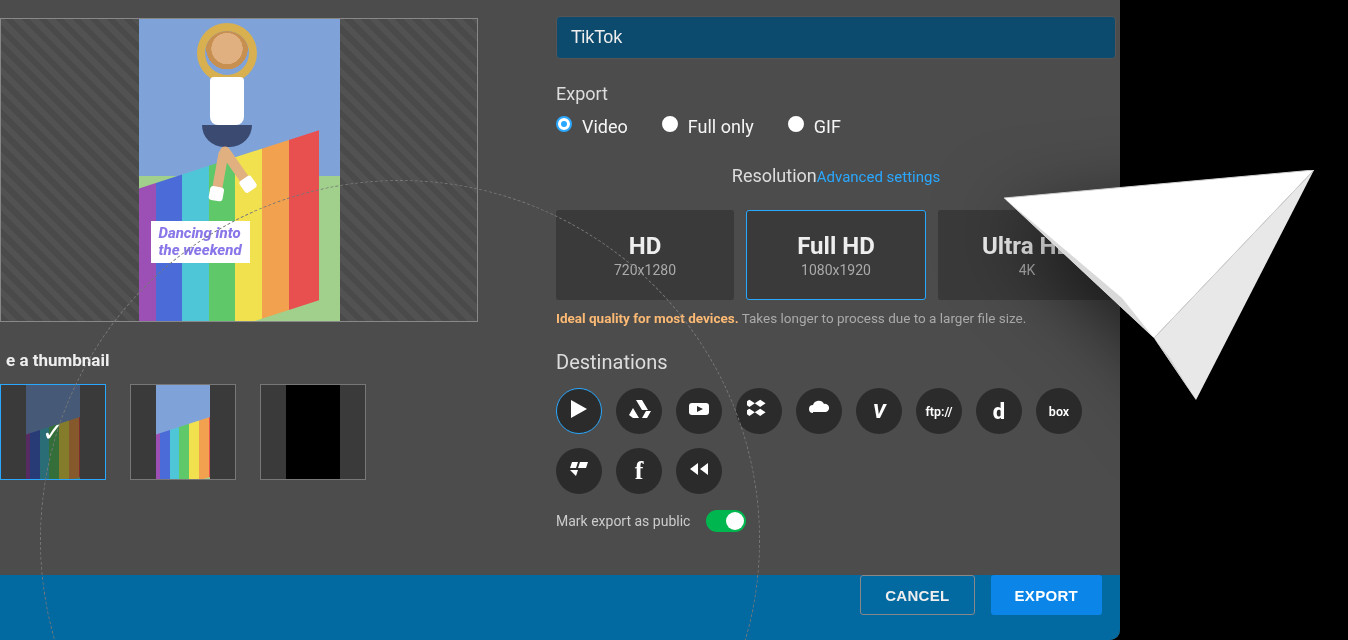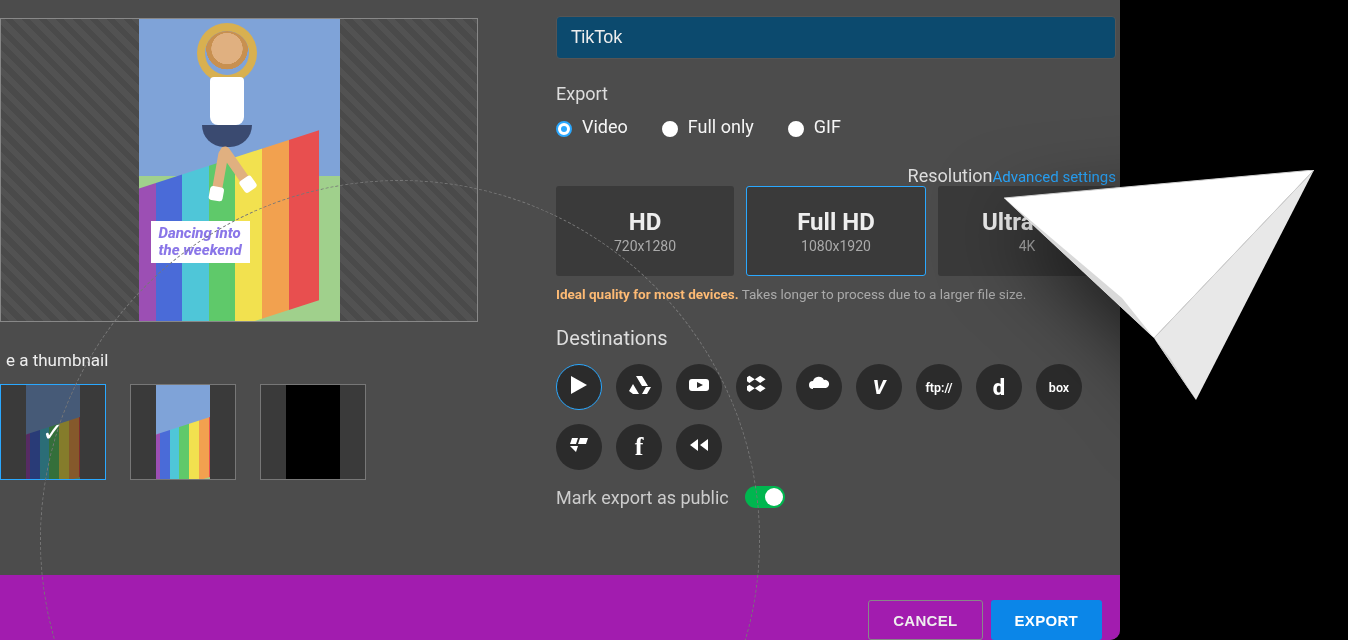--- a/index.html
+++ b/index.html
@@ -105,20 +105,21 @@
     font-style: italic;
     font-size: 15px;
     padding: 4px 8px;
     line-height: 1.15;
   }
   .thumb-section-title {
     margin-top: 28px;
     padding-left: 6px;
     font-size: 17px;
     color: #eee;
+    font-weight: bold;
   }
   .thumb-row {
     display: flex;
     gap: 24px;
     margin-top: 14px;
   }
   .thumb {
     width: 106px;
     height: 96px;
     border: 1px solid #777;
@@ -155,32 +156,32 @@
     margin-top: 24px;
     font-size: 18px;
     color: #ddd;
   }
   .radio-row {
     margin-top: 12px;
     display: flex;
     gap: 34px;
     font-size: 18px;
   }
-  .radio-opt { display:flex; align-items:flex-end; gap:10px; cursor:pointer; }
+  .radio-opt { display:flex; align-items:flex-start; gap:10px; cursor:pointer; }
   .radio-dot {
     width: 16px; height: 16px; border-radius:50%;
     border: 2px solid #fff; position:relative;
     background:#fff;
   }
   .radio-dot::after{content:'';position:absolute;inset:3px;border-radius:50%;}
   .radio-opt.selected .radio-dot{border-color:#2aa8ff;}
   .radio-opt.selected .radio-dot::after{background:#2aa8ff;}
-  .row-split{display:flex;justify-content:flex-end;align-items:flex-end;margin-top:28px;}
+  .row-split{display:flex;justify-content:center;align-items:flex-end;margin-top:28px;}
   .adv-link{color:#2aa8ff;font-size:15px;cursor:pointer;}
-  .res-grid{display:flex;gap:12px;margin-top:0;}
+  .res-grid{display:flex;gap:12px;margin-top:24px;}
   .res-card{
     flex:1; height:90px;
     background:#3a3a3a;
     display:flex;flex-direction:column;align-items:center;justify-content:center;
     border-radius:3px;
     cursor:pointer;
   }
   .res-card.selected{border:1px solid #2aa8ff;}
   .res-title{font-size:24px;font-weight:700;color:#eee;}
   .res-sub{font-size:14px;color:#aaa;margin-top:2px;}
@@ -189,27 +190,27 @@
   .dest-section-label{font-size:20px;}
   .dest-row{display:flex;gap:14px;margin-top:14px;flex-wrap:wrap;width:560px;}
   .dest-btn{
     width:46px;height:46px;border-radius:50%;
     background:#2b2b2b;display:flex;align-items:center;justify-content:center;
     color:#fff;font-size:18px;cursor:pointer;flex-shrink:0;
   }
   .dest-btn.selected{border:1px solid #2aa8ff;}
   .dest-btn svg{width:24px;height:24px;fill:#fff;}
   .dest-btn .txt{font-size:12.5px;font-weight:600;}
-  .public-row{display:flex;align-items:center;gap:16px;margin-top:16px;font-size:18px;color:#ccc;}
+  .public-row{display:flex;align-items:center;gap:16px;margin-top:16px;font-size:14px;color:#ccc;}
   .toggle{width:40px;height:22px;border-radius:11px;background:#00b64f;position:relative;cursor:pointer;}
   .toggle::after{content:'';position:absolute;right:2px;top:2px;width:18px;height:18px;border-radius:50%;background:#fff;}
   .footer{
-    height:65px;background:#a21caf;
-    display:flex;align-items:flex-end;justify-content:flex-end;
-    gap:8px;padding-right:18px;
+    height:65px;background:#0369a1;
+    display:flex;align-items:flex-start;justify-content:flex-end;
+    gap:16px;padding-right:18px;
   }
   .btn{height:40px;padding:0 24px;border-radius:3px;font-size:15px;font-weight:700;letter-spacing:.3px;cursor:pointer;display:flex;align-items:center;}
   .btn-cancel{border:1px solid #888;color:#eee;background:transparent;}
   .btn-export{background:#0b86e8;color:#fff;border:none;}
   
   .arc{
     position:absolute;border:1px dashed #777;border-radius:50%;
     pointer-events:none;
   }
   

